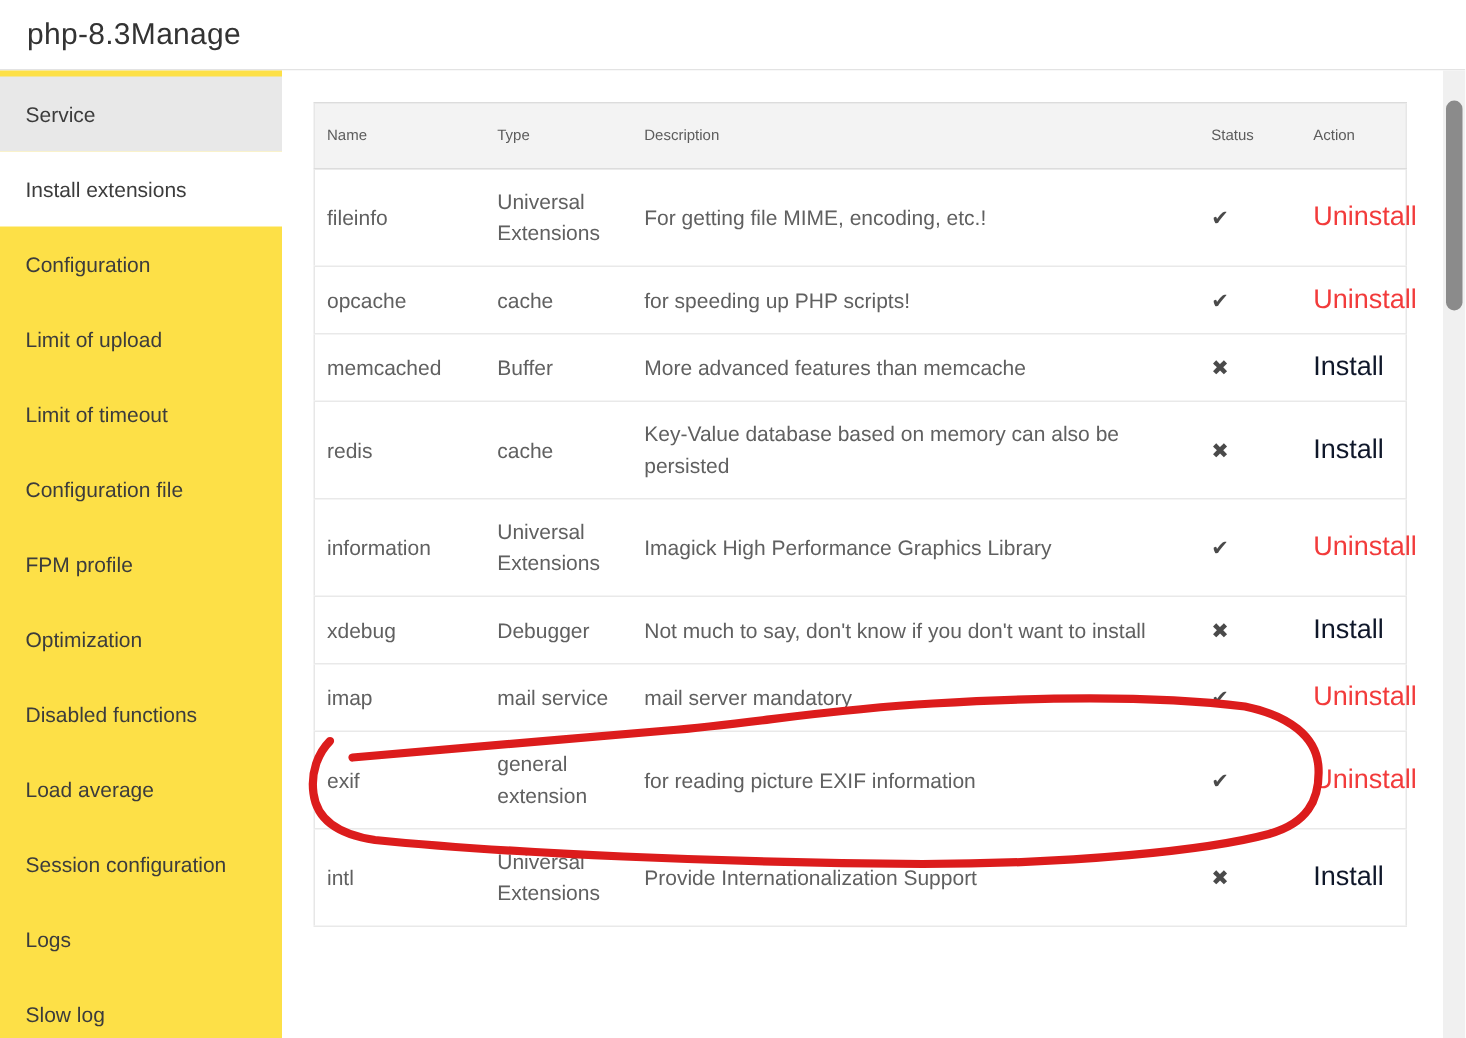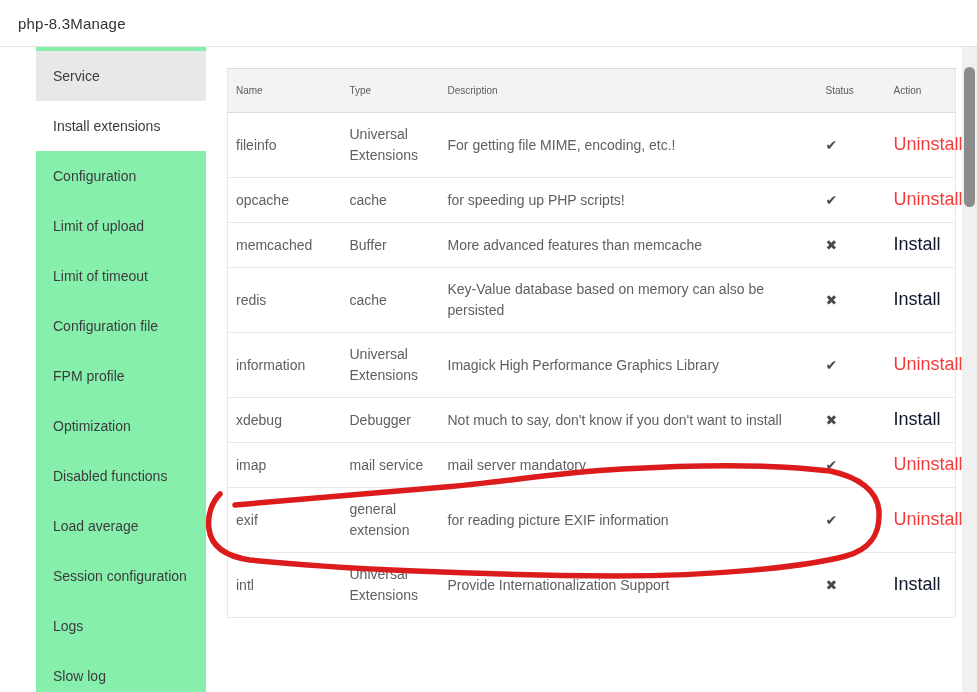--- a/index.html
+++ b/index.html
@@ -6,25 +6,25 @@
   html,body { background:#fff; }
   .app {
     position:relative; width:977px; height:692px; overflow:hidden;
     background:#fff; font-family:"Liberation Sans", sans-serif;
   }
   
   .titlebar {
     height:47px; background:#fff; border-bottom:1px solid #e3e3e3;
     display:flex; align-items:center; padding-left:18px;
   }
-  .title { font-size:15px; color:#333; letter-spacing:.2px; }
+  .title { font-size:20px; color:#333; letter-spacing:.2px; }
 
   
   .content { display:flex; height:645px; }
-  .sidebar { width:170px; flex-shrink:0; background:#86efac; padding-top:4px;margin-left:36px; }
+  .sidebar { width:188px; flex-shrink:0; background:#fde047; padding-top:4px; }
   .side-item {
     height:50px; line-height:50px; padding-left:17px;
     font-size:14px; color:#3c3c3c; cursor:pointer; white-space:nowrap;
   }
   .side-item.hl { background:#e8e8e8; }
   .side-item.active { background:#ffffff; }
 
   .main { flex:1; background:#fff; padding:21px 0 0 21px; position:relative; }
 
   

